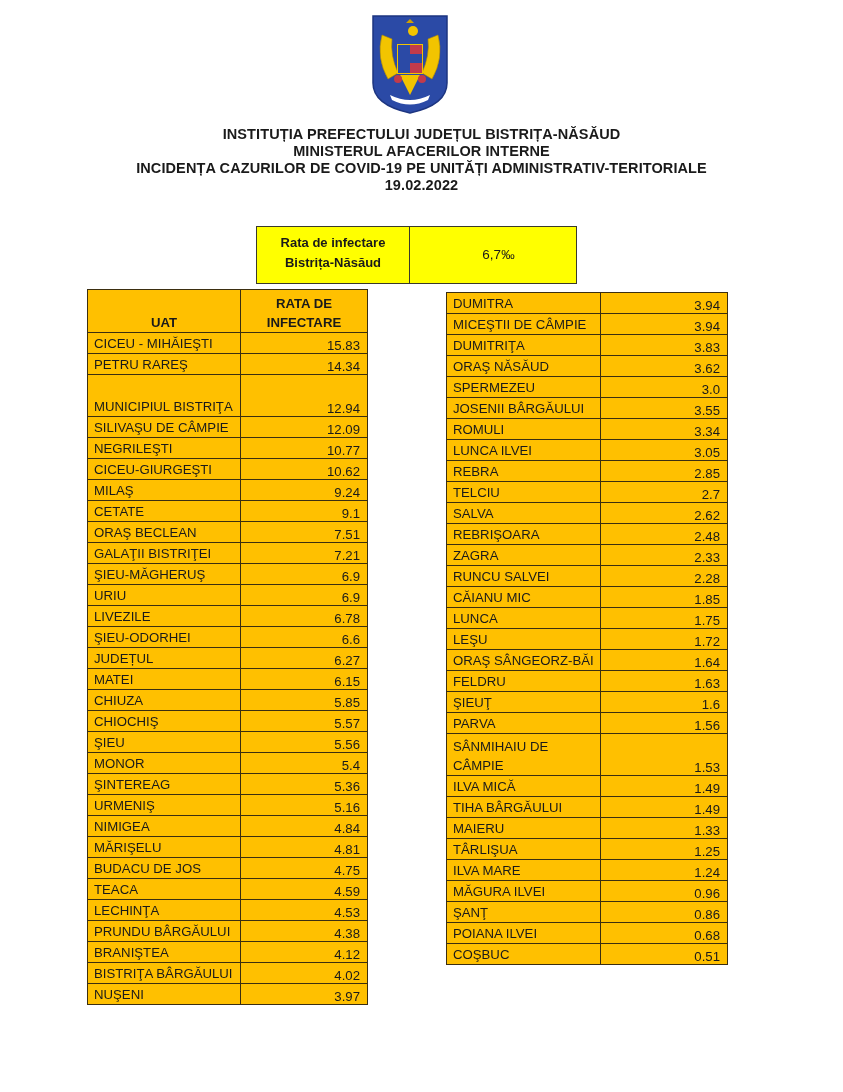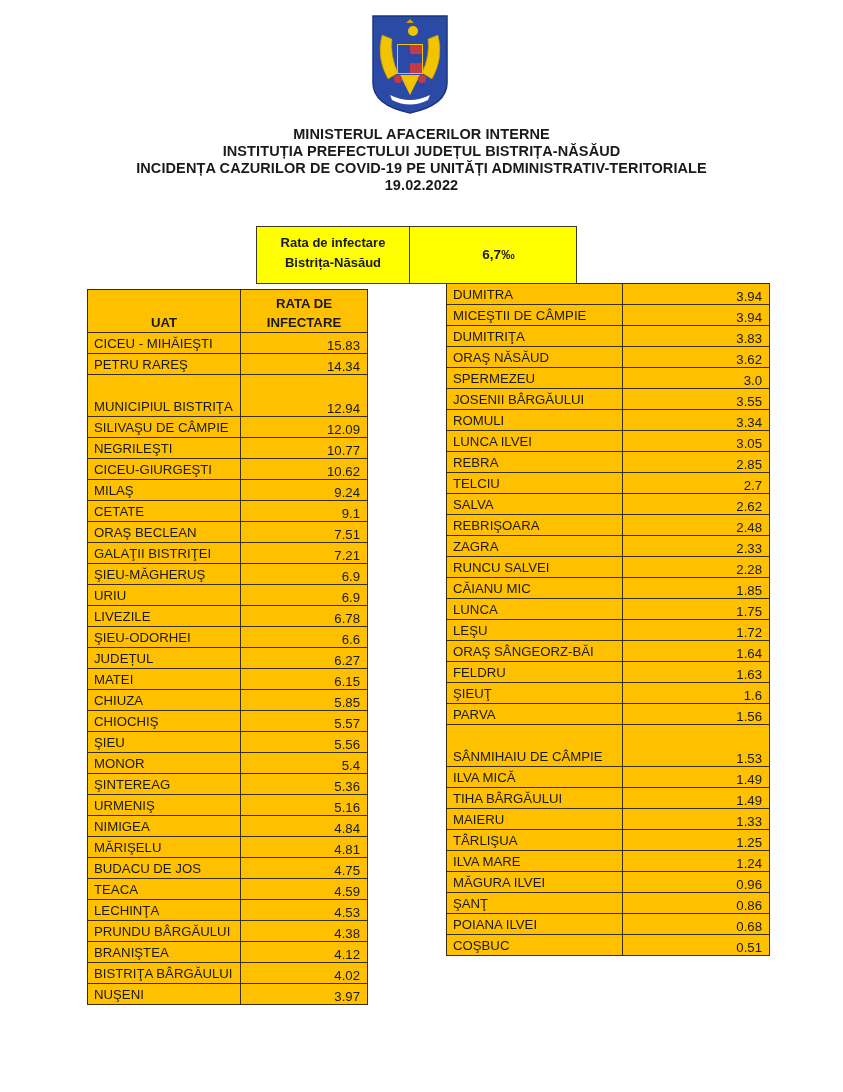--- a/index.html
+++ b/index.html
@@ -6,31 +6,31 @@
     body { width: 843px; height: 1092px; position: relative; overflow: hidden;
            font-family: "Liberation Sans", sans-serif; color: #1a1a1a; }
     .crest { position: absolute; left: 370px; top: 13px; width: 80px; height: 102px; }
     .titles { position: absolute; left: 0; top: 126px; width: 843px; text-align: center;
               font-weight: bold; font-size: 14.5px; line-height: 17px; letter-spacing: 0.1px; }
     .titles div { white-space: nowrap; }
     .summary { position: absolute; left: 256px; top: 226px; width: 319px; height: 56px;
                border: 1px solid #3a3a2a; background: #ffff00; display: flex; gap: 11px; }
     .summary .lbl { width: 153px; border-right: 1px solid #3a3a2a; text-align: center;
                     font-weight: bold; font-size: 13px; line-height: 20px; padding-top: 6px; box-sizing: border-box; }
-    .summary .val { flex: 1; text-align: center; font-weight: bold; font-size: 13.5px; line-height: 56px; }
+    .summary .val { flex: 1; text-align: center; font-weight: normal; font-size: 13.5px; line-height: 56px; }
     table.uat { position: absolute; border-collapse: collapse; background: #ffc000; font-size: 13.2px; }
     table.uat td, table.uat th { border: 1px solid #3b2e10; padding: 0 6px; height: 21px; box-sizing: border-box; }
     table.uat td.name { text-align: left; white-space: nowrap; }
     table.uat td.rate { text-align: right; padding-right: 7px; vertical-align: bottom; }
     table.uat td.name.wrap { white-space: normal; line-height: 19px; vertical-align: bottom; }
     table.uat th { font-weight: bold; text-align: center; vertical-align: bottom; line-height: 19px; }
     #t-left { left: 87px; top: 289px; width: 281px; }
     #t-left col.c1 { width: 153px; }
     #t-left col.c2 { width: 128px; }
-    #t-right { left: 446px; top: 283px; width: 324px; }
+    #t-right { left: 446px; top: 292px; width: 282px; }
     #t-right col.c1 { width: 152px; }
     #t-right col.c2 { width: 128px; }
   </style>
 </head>
 <body>
 
 <div class="crest">
   <svg width="80" height="102" viewBox="0 0 80 102">
     <path d="M3 3 H77 V70 Q77 92 40 100 Q3 92 3 70 Z" fill="#2b4aa6" stroke="#1d3580" stroke-width="1.5"></path>
 
@@ -50,22 +50,22 @@
 
     <path d="M30 62 L40 82 L50 62 Z" fill="#f2c400"></path>
     <circle cx="28" cy="66" r="4" fill="#c23b4b"></circle>
     <circle cx="52" cy="66" r="4" fill="#c23b4b"></circle>
 
     <path d="M20 82 Q40 92 60 82 L58 87 Q40 96 22 87 Z" fill="#ffffff"></path>
   </svg>
 </div>
 
 <div class="titles">
+  <div>INSTITUȚIA PREFECTULUI JUDEȚUL BISTRIȚA-NĂSĂUD</div>
   <div>MINISTERUL AFACERILOR INTERNE</div>
-  <div>INSTITUȚIA PREFECTULUI JUDEȚUL BISTRIȚA-NĂSĂUD</div>
   <div>INCIDENȚA CAZURILOR DE COVID-19 PE UNITĂȚI ADMINISTRATIV-TERITORIALE</div>
   <div>19.02.2022</div>
 </div>
 
 <div class="summary">
   <div class="lbl">
     <div>Rata de infectare</div>
     <div>Bistrița-Năsăud</div>
   </div>
   <div class="val">6,7‰</div>

